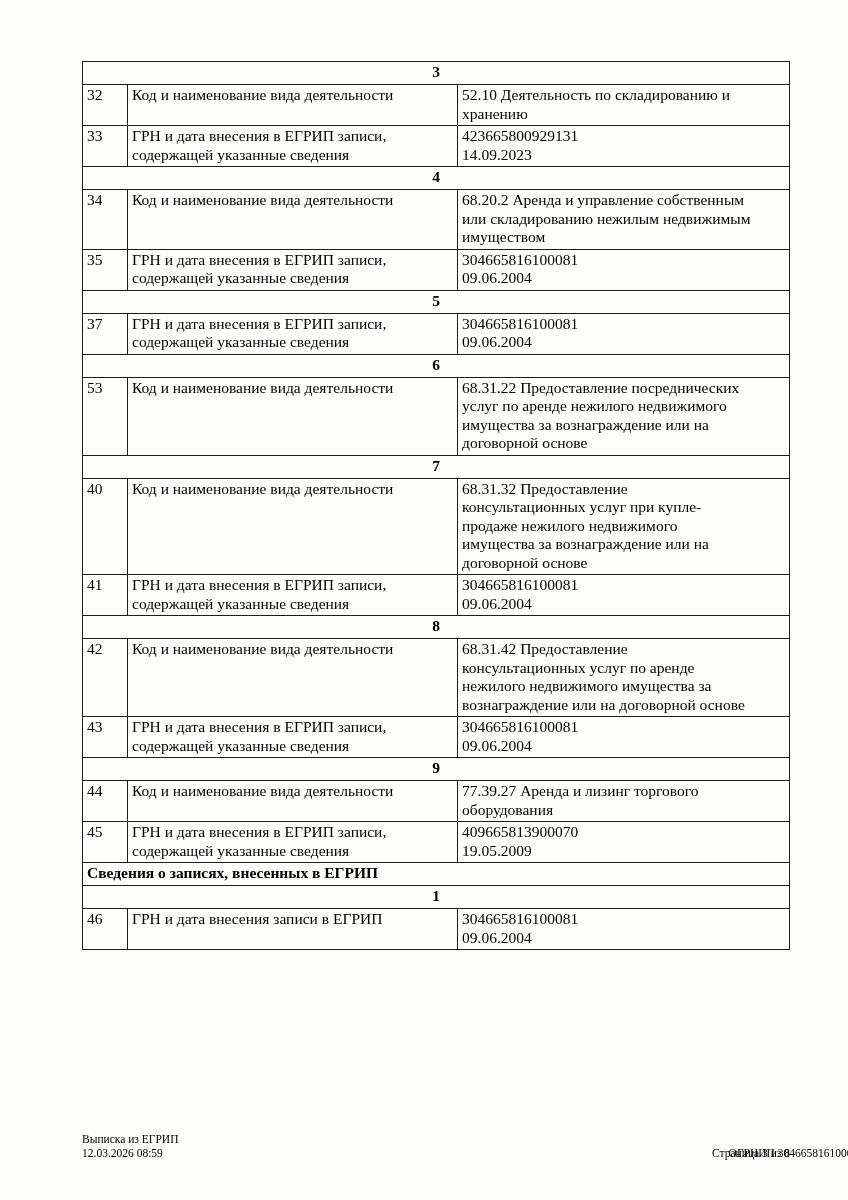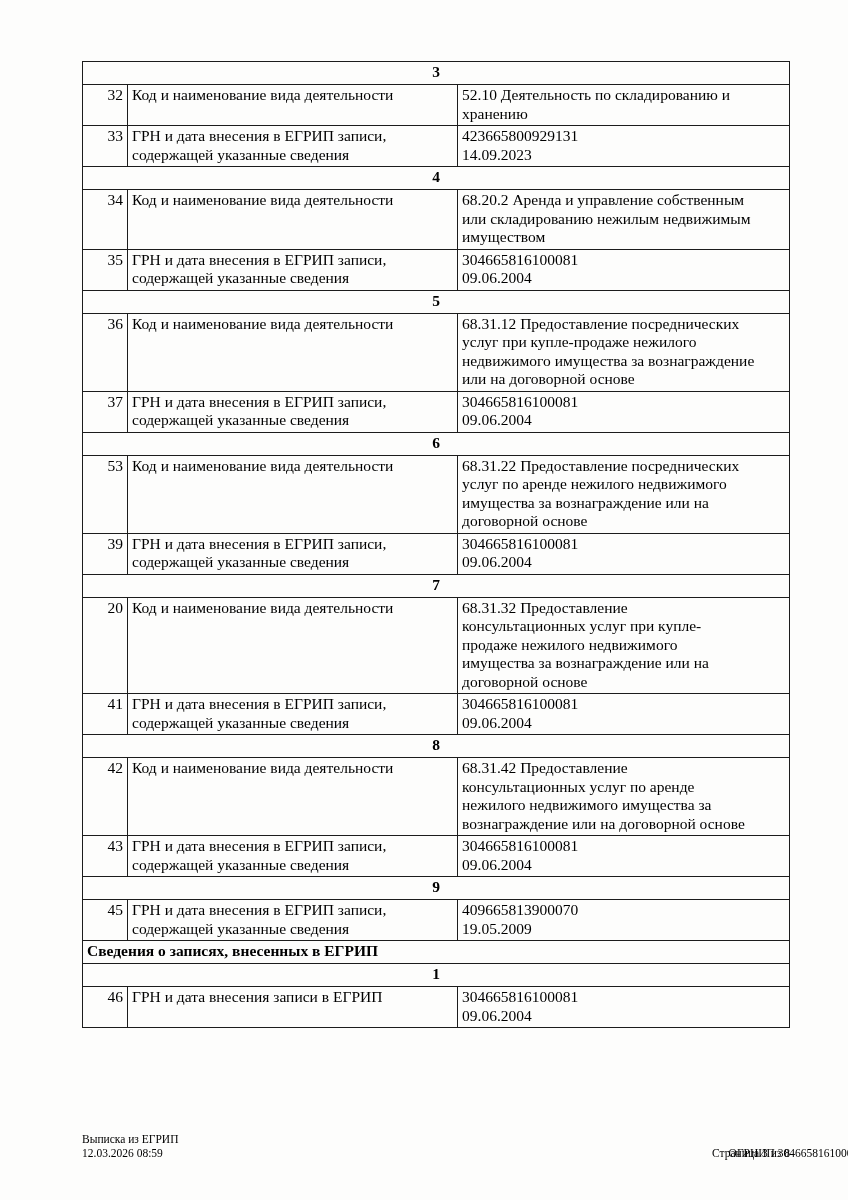--- a/index.html
+++ b/index.html
@@ -30,21 +30,21 @@
     border: 1px solid #1c1c1c;
     vertical-align: top;
     font-size: 15.5px;
     line-height: 18.5px;
     padding: 1px 4px 2px 4px;
   }
   col.col-num   { width: 45px; }
   col.col-label { width: 330px; }
   col.col-value { width: 332px; }
   td.c-num {
-    text-align: right;
+    text-align: left;
     padding-left: 1px;
     padding-right: 1px;
   }
   td.c-label, td.c-value {
     white-space: pre-line;
   }
   td.c-section {
     text-align: center;
     font-weight: bold;
     height: 19px;
@@ -129,57 +129,42 @@
           <td class="c-num">35</td>
           <td class="c-label">ГРН и дата внесения в ЕГРИП записи,
 содержащей указанные сведения</td>
           <td class="c-value">304665816100081
 09.06.2004</td>
         </tr>
         <tr>
           <td colspan="3" class="c-section">5</td>
         </tr>
         <tr>
-          <td class="c-num">36</td>
-          <td class="c-label">Код и наименование вида деятельности</td>
-          <td class="c-value">68.31.12 Предоставление посреднических
-услуг при купле-продаже нежилого
-недвижимого имущества за вознаграждение
-или на договорной основе</td>
-        </tr>
-        <tr>
           <td class="c-num">37</td>
           <td class="c-label">ГРН и дата внесения в ЕГРИП записи,
 содержащей указанные сведения</td>
           <td class="c-value">304665816100081
 09.06.2004</td>
         </tr>
         <tr>
           <td colspan="3" class="c-section">6</td>
         </tr>
         <tr>
           <td class="c-num">53</td>
           <td class="c-label">Код и наименование вида деятельности</td>
           <td class="c-value">68.31.22 Предоставление посреднических
 услуг по аренде нежилого недвижимого
 имущества за вознаграждение или на
 договорной основе</td>
         </tr>
         <tr>
-          <td class="c-num">39</td>
-          <td class="c-label">ГРН и дата внесения в ЕГРИП записи,
-содержащей указанные сведения</td>
-          <td class="c-value">304665816100081
-09.06.2004</td>
-        </tr>
-        <tr>
           <td colspan="3" class="c-section">7</td>
         </tr>
         <tr>
-          <td class="c-num">20</td>
+          <td class="c-num">40</td>
           <td class="c-label">Код и наименование вида деятельности</td>
           <td class="c-value">68.31.32 Предоставление
 консультационных услуг при купле-
 продаже нежилого недвижимого
 имущества за вознаграждение или на
 договорной основе</td>
         </tr>
         <tr>
           <td class="c-num">41</td>
           <td class="c-label">ГРН и дата внесения в ЕГРИП записи,
@@ -200,20 +185,26 @@
         </tr>
         <tr>
           <td class="c-num">43</td>
           <td class="c-label">ГРН и дата внесения в ЕГРИП записи,
 содержащей указанные сведения</td>
           <td class="c-value">304665816100081
 09.06.2004</td>
         </tr>
         <tr>
           <td colspan="3" class="c-section">9</td>
+        </tr>
+        <tr>
+          <td class="c-num">44</td>
+          <td class="c-label">Код и наименование вида деятельности</td>
+          <td class="c-value">77.39.27 Аренда и лизинг торгового
+оборудования</td>
         </tr>
         <tr>
           <td class="c-num">45</td>
           <td class="c-label">ГРН и дата внесения в ЕГРИП записи,
 содержащей указанные сведения</td>
           <td class="c-value">409665813900070
 19.05.2009</td>
         </tr>
         <tr>
           <td colspan="3" class="c-group-header">Сведения о записях, внесенных в ЕГРИП</td>

